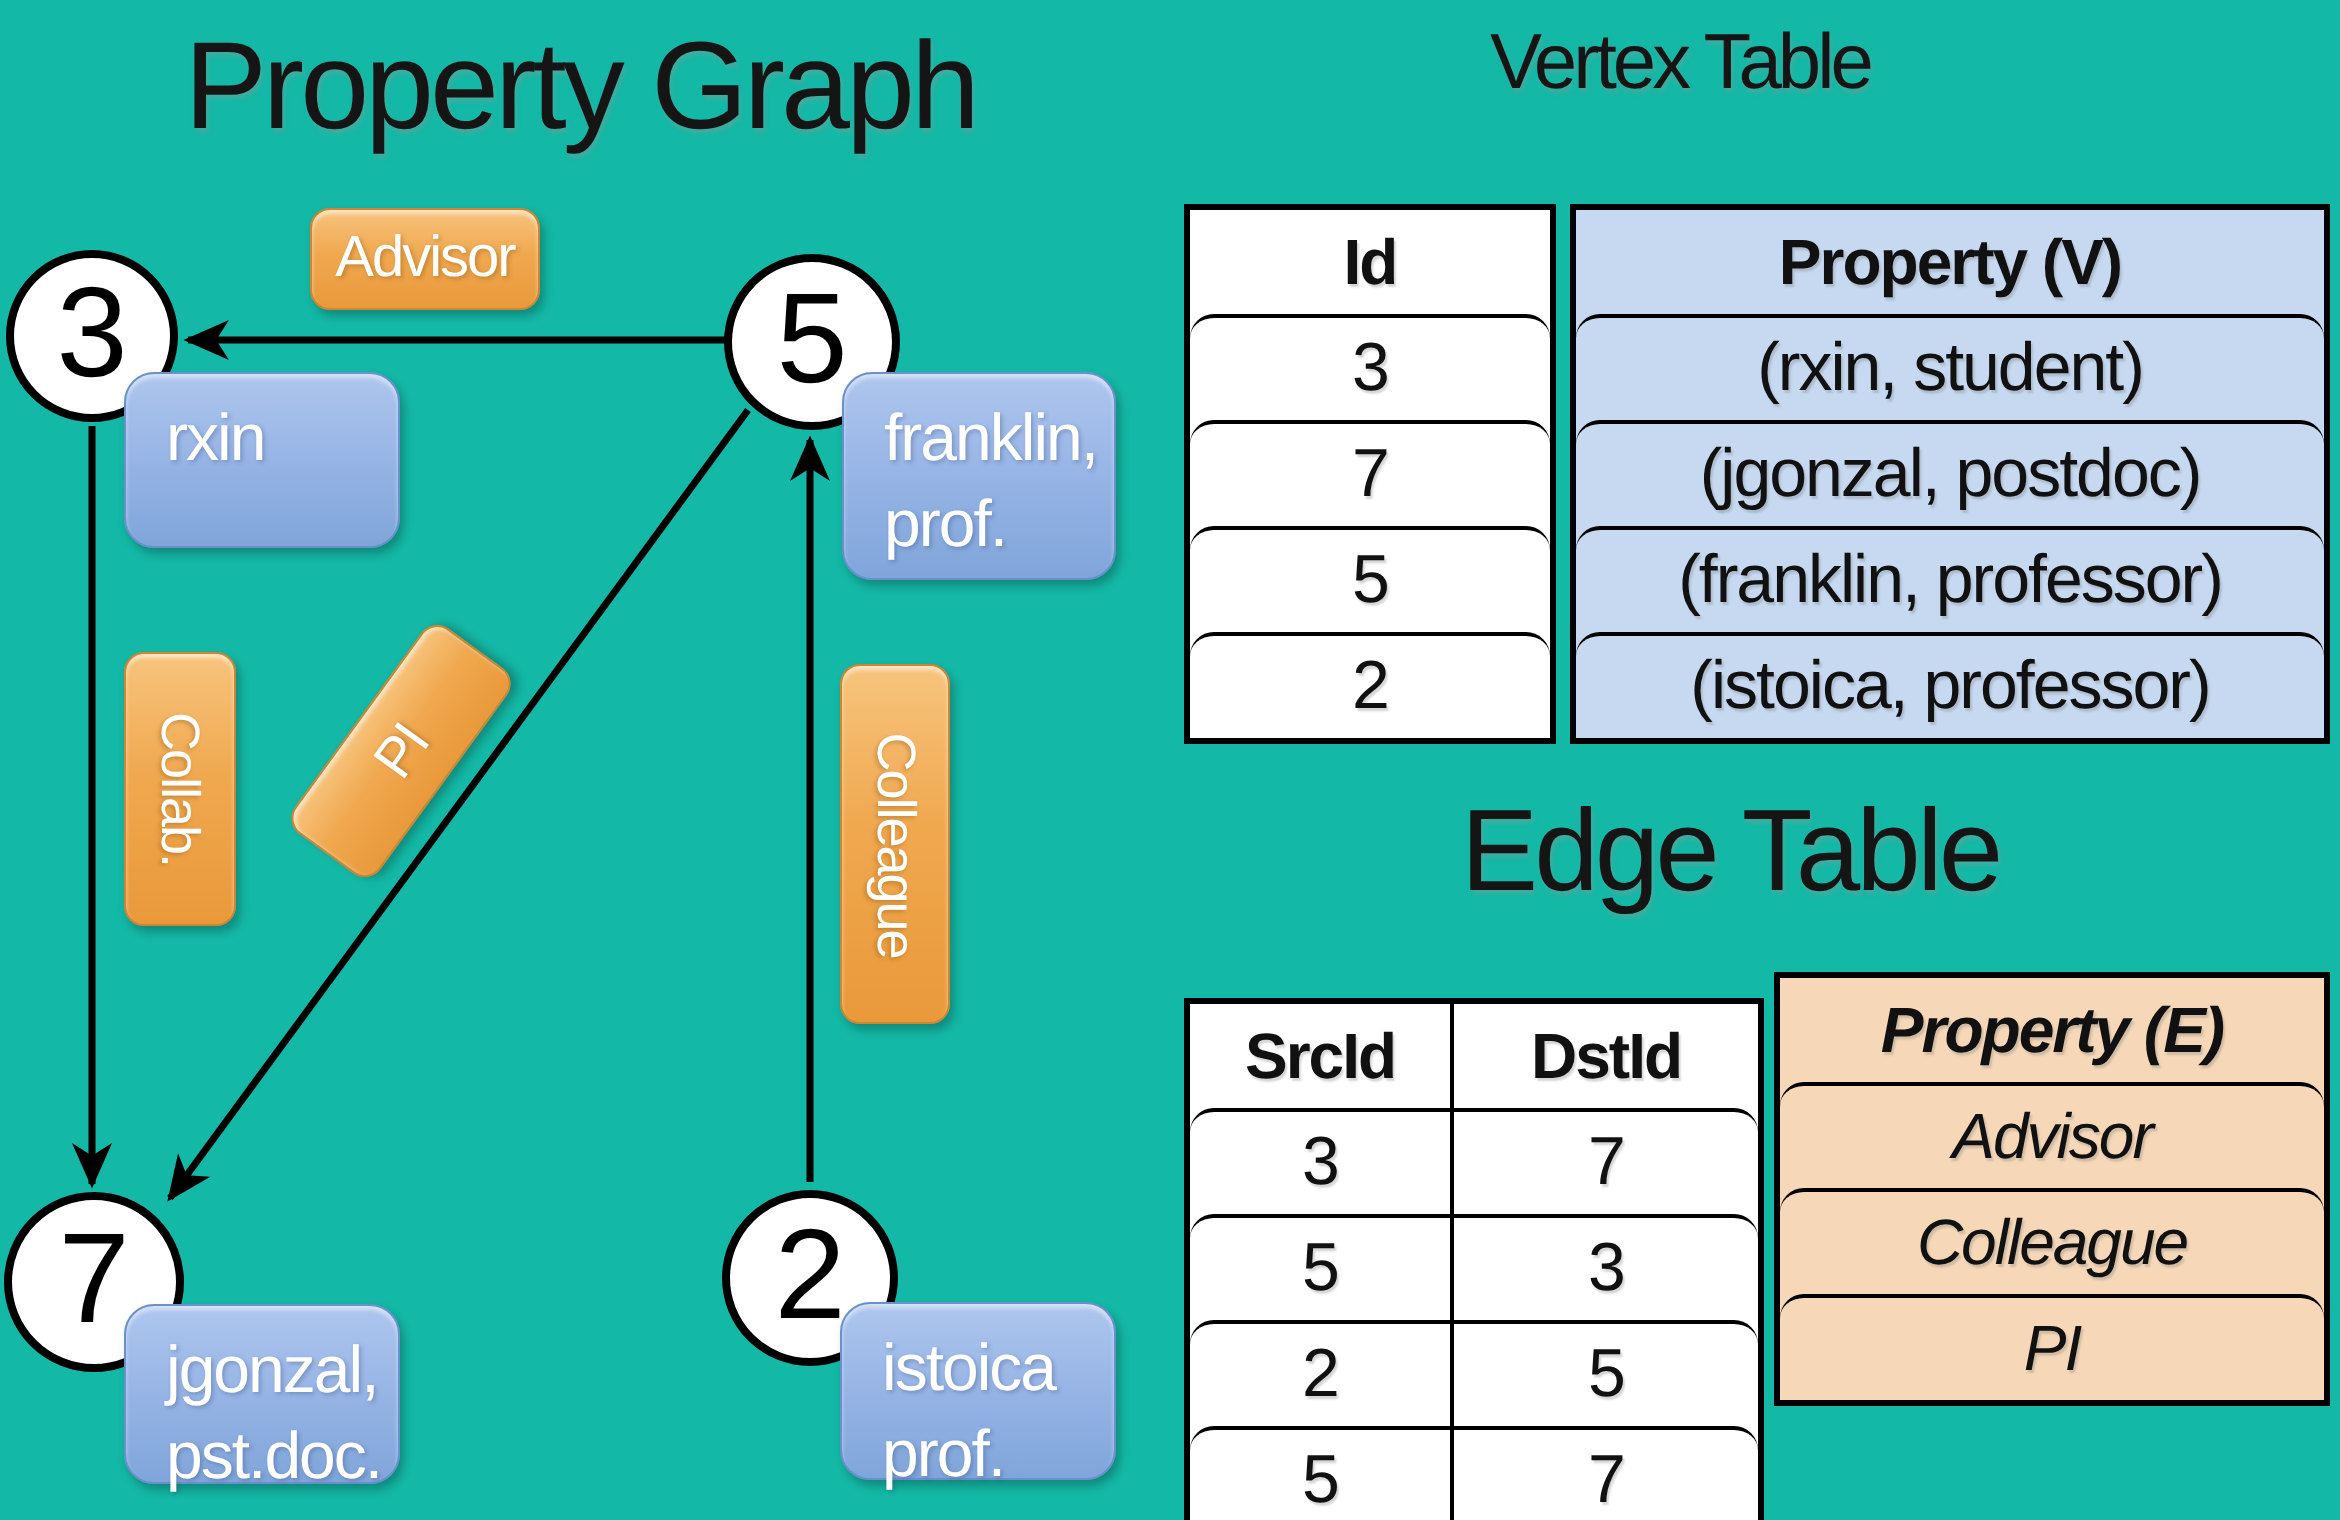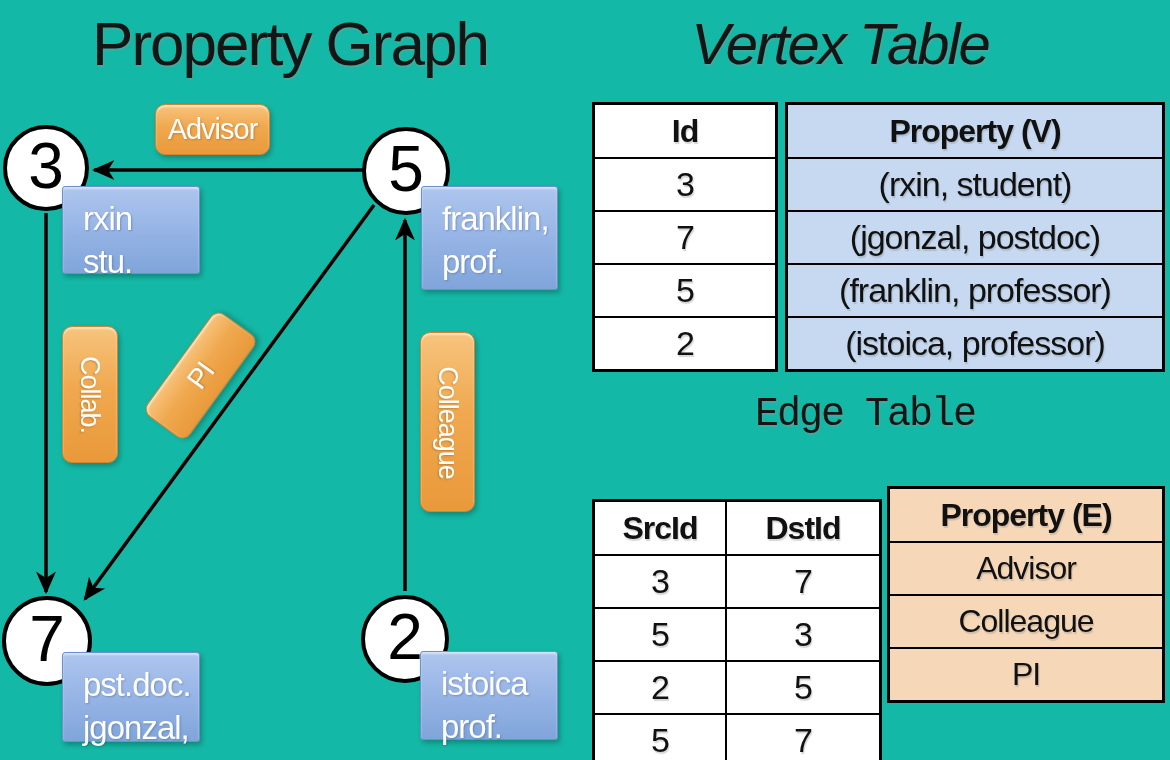--- a/index.html
+++ b/index.html
@@ -29,38 +29,39 @@
     background:linear-gradient(180deg,#f7c47d 0%,#f0a84f 45%,#e9993a 100%);
     border:1px solid #d08530;
     box-shadow:inset 0 2px 2px rgba(255,255,255,0.55),2px 3px 5px rgba(0,0,0,0.25);
     display:flex;align-items:center;justify-content:center;
     color:#fff;font-size:29px;letter-spacing:-1px;
     text-shadow:1px 1px 2px rgba(120,70,10,0.35);
   }
   .edge-label .vtext{transform:rotate(90deg);white-space:nowrap;}
   
   .vertex-callout{
-    position:absolute;z-index:4;border-radius:3px;box-sizing:border-box;
+    position:absolute;z-index:4;border-radius:15px;box-sizing:border-box;
     background:linear-gradient(180deg,#aec6ee 0%,#96b4e5 50%,#80a5da 100%);
     border:1px solid #6b91cd;
     box-shadow:inset 0 2px 2px rgba(255,255,255,0.5),2px 3px 5px rgba(0,0,0,0.25);
     color:#fff;font-size:33px;letter-spacing:-1px;line-height:43px;
     padding:10px 0 0 20px;text-shadow:1px 1px 2px rgba(40,60,110,0.3);
   }
   
   .tcol{position:absolute;border:3px solid #000;box-sizing:border-box;background:#fff;}
   .trow{
     height:51px;display:flex;align-items:center;justify-content:center;
     font-size:34px;letter-spacing:-1px;color:#111;
     text-shadow:1px 1.5px 1px rgba(120,120,120,0.3);
+    border-radius:12px;
   }
   .trow + .trow{border-top:2.5px solid #000;}
   .trow.hdr{height:52px;font-weight:bold;font-size:32px;}
   .blue-bg{background:#c6d9f1;}
-  .tan-bg{background:#f6d8b8;}
+  .tan-bg{background:#f6d8b8;font-style:italic;}
   .split{padding:0;}
   .split .cell{flex:1 1 0;align-self:stretch;display:flex;align-items:center;justify-content:center;}
   .split .cell:first-child{flex:0 0 130px;border-right:2.5px solid #000;}
 </style>
 </head>
 <body>
 
 <div id="stage">
 
   <div class="big-title" style="left:0;top:8px;width:580px;">Property Graph</div>
@@ -98,54 +99,53 @@
   </div>
   <div class="edge-label" style="left:137px;top:349px;width:127px;height:53px;transform:rotate(-54deg);font-size:28px;">
     <span>PI</span>
   </div>
   <div class="edge-label" style="left:420px;top:332px;width:55px;height:180px;font-size:27px;">
     <span class="vtext">Colleague</span>
   </div>
 
   <div class="vertex-callout" style="left:62px;top:186px;width:138px;height:88px;">
     <div>rxin</div>
-    <div>stu.</div>
   </div>
   <div class="vertex-callout" style="left:421px;top:186px;width:137px;height:104px;">
     <div>franklin,</div>
     <div>prof.</div>
   </div>
   <div class="vertex-callout" style="left:62px;top:652px;width:138px;height:90px;">
+    <div>jgonzal,</div>
     <div>pst.doc.</div>
-    <div>jgonzal,</div>
   </div>
   <div class="vertex-callout" style="left:420px;top:651px;width:138px;height:89px;">
     <div>istoica</div>
     <div>prof.</div>
   </div>
 
-  <div class="big-title" style="left:560px;top:10px;width:560px;font-size:58px;font-style:italic;">Vertex Table</div>
+  <div class="big-title" style="left:560px;top:10px;width:560px;font-size:39px;">Vertex Table</div>
 
   <div class="tcol" style="left:592px;top:102px;width:186px;">
     <div class="trow hdr">Id</div>
     <div class="trow">3</div>
     <div class="trow">7</div>
     <div class="trow">5</div>
     <div class="trow">2</div>
   </div>
 
   <div class="tcol blue-bg" style="left:785px;top:102px;width:380px;">
     <div class="trow hdr">Property (V)</div>
     <div class="trow">(rxin, student)</div>
     <div class="trow">(jgonzal, postdoc)</div>
     <div class="trow">(franklin, professor)</div>
     <div class="trow">(istoica, professor)</div>
   </div>
 
-  <div class="big-title" style="left:585px;top:392px;width:560px;font-size:40px;font-family:Liberation Mono, monospace;">Edge Table</div>
+  <div class="big-title" style="left:585px;top:392px;width:560px;font-size:58px;">Edge Table</div>
 
   <div class="tcol" style="left:592px;top:499px;width:290px;text-align:right;">
     <div class="trow hdr split">
       <div class="cell">SrcId</div>
       <div class="cell">DstId</div>
     </div>
     <div class="trow split">
       <div class="cell">3</div>
       <div class="cell">7</div>
     </div>

